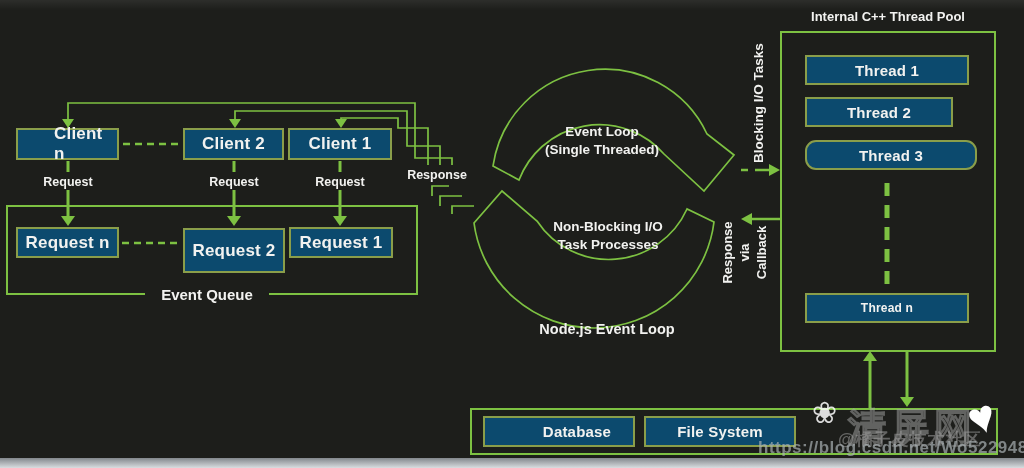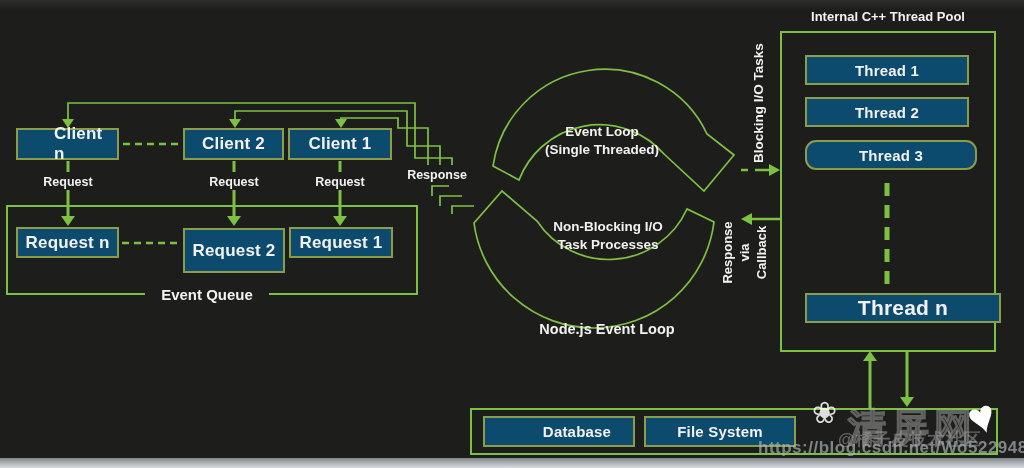--- a/index.html
+++ b/index.html
@@ -120,27 +120,27 @@
   <div class="lbl cap-md" style="left:528px;top:219px;width:160px;">Non-Blocking I/O</div>
   <div class="lbl cap-md" style="left:528px;top:237px;width:160px;">Task Processes</div>
   <div class="lbl" style="left:527px;top:321px;width:160px;font-size:14.5px;font-weight:700;">Node.js Event Loop</div>
 
   <div class="lbl" style="left:788px;top:10px;width:200px;font-size:13px;font-weight:700;">Internal C++ Thread Pool</div>
   <div class="frame" style="left:780px;top:31px;width:216px;height:321px;"></div>
 
   <div class="box" style="left:805px;top:55px;width:164px;height:30px;font-size:15px;">
     <span>Thread 1</span>
   </div>
-  <div class="box" style="left:805px;top:97px;width:164px;height:30px;font-size:15px;">
+  <div class="box" style="left:805px;top:97px;width:148px;height:30px;font-size:15px;">
     <span>Thread 2</span>
   </div>
   <div class="box" style="left:805px;top:140px;width:172px;height:30px;font-size:15px;border-radius:11px;">
     <span>Thread 3</span>
   </div>
-  <div class="box" style="left:805px;top:293px;width:196px;height:30px;font-size:21px;">
+  <div class="box" style="left:805px;top:293px;width:164px;height:30px;font-size:12px;">
     <span>Thread n</span>
   </div>
 
   <div class="lbl cap-md rot" style="left:695px;top:94px;width:130px;height:18px;">Blocking I/O Tasks</div>
 
   <div class="lbl rot" style="left:694px;top:227px;width:100px;height:51px;font-size:13px;font-weight:700;line-height:17px;">
     <div>Response</div>
     <div>via</div>
     <div>Callback</div>
   </div>

